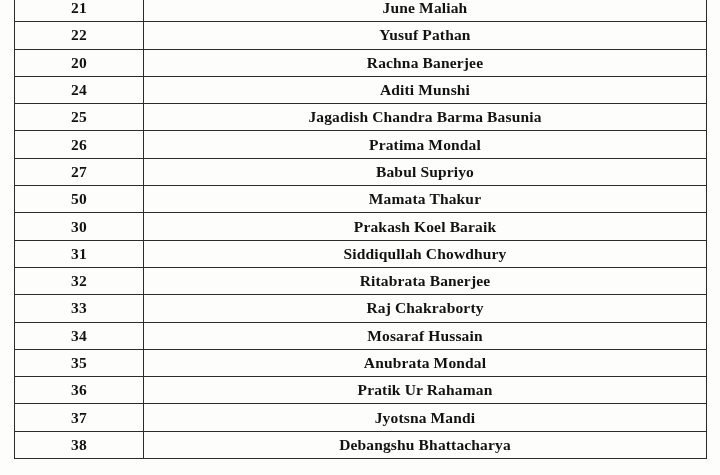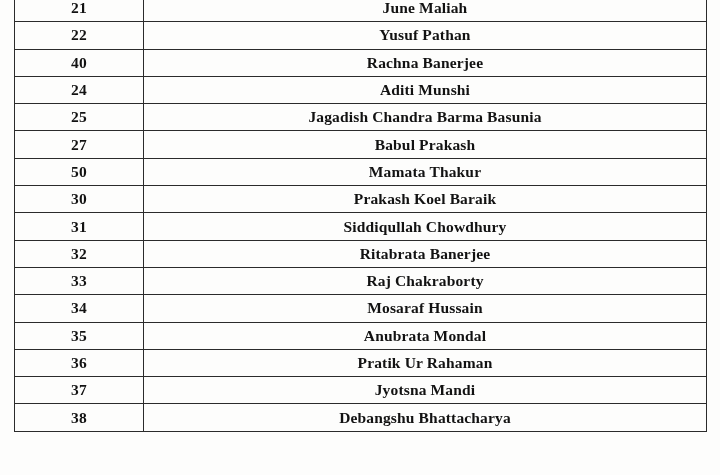--- a/index.html
+++ b/index.html
@@ -62,34 +62,38 @@
 
         <tr>
           <td class="col-sl">21</td>
           <td class="col-name">June Maliah</td>
         </tr>
         <tr>
           <td class="col-sl">22</td>
           <td class="col-name">Yusuf Pathan</td>
         </tr>
         <tr>
-          <td class="col-sl">40</td>
+          <td class="col-sl">20</td>
           <td class="col-name">Rachna Banerjee</td>
         </tr>
         <tr>
           <td class="col-sl">24</td>
           <td class="col-name">Aditi Munshi</td>
         </tr>
         <tr>
           <td class="col-sl">25</td>
           <td class="col-name">Jagadish Chandra Barma Basunia</td>
         </tr>
         <tr>
+          <td class="col-sl">26</td>
+          <td class="col-name">Pratima Mondal</td>
+        </tr>
+        <tr>
           <td class="col-sl">27</td>
-          <td class="col-name">Babul Prakash</td>
+          <td class="col-name">Babul Supriyo</td>
         </tr>
         <tr>
           <td class="col-sl">50</td>
           <td class="col-name">Mamata Thakur</td>
         </tr>
         <tr>
           <td class="col-sl">30</td>
           <td class="col-name">Prakash Koel Baraik</td>
         </tr>
         <tr>

